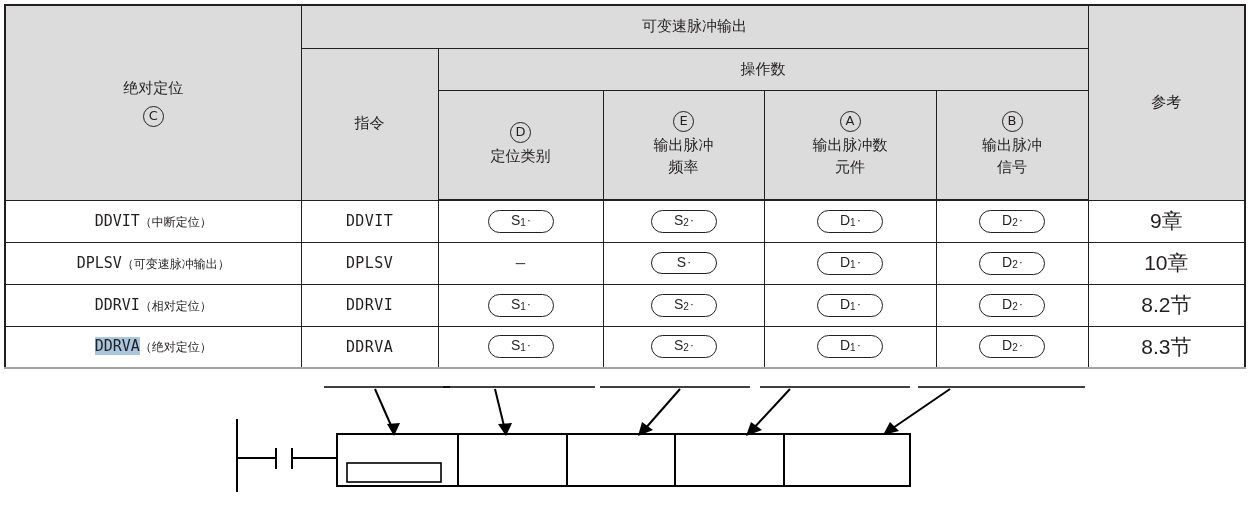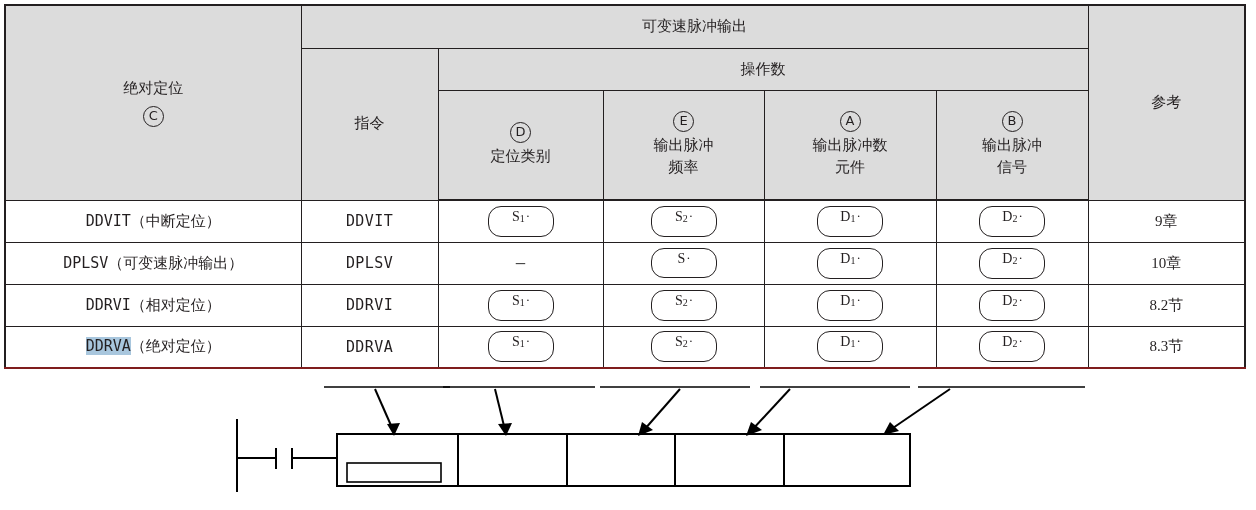--- a/index.html
+++ b/index.html
@@ -26,51 +26,51 @@
     text-align:center;
     vertical-align:middle;
     font-weight:normal;
     color:#231f20;
   }
   
   table.spec{border:2px solid #231f20;}
   thead td{background:#dcdcdc;}
   thead tr.bottom-rule td{border-bottom:2px solid #231f20;}
   tbody tr td{border-bottom:2px solid #231f20;}
-  tbody tr:last-child td{border-bottom:2px solid #7f1d1d;}
-
-  .cn{font-family:Liberation Serif, serif;font-size:15px;}
+  tbody tr:last-child td{border-bottom:2px solid #a3a3a3;}
+
+  .cn{font-family:Liberation Sans, sans-serif;font-size:21px;}
   .cn-hd{font-family:"DejaVu Sans","Liberation Sans",sans-serif;font-size:15px;line-height:1.45;}
   .mono{font-family:"DejaVu Sans Mono","Liberation Mono",monospace;font-size:15px;letter-spacing:.4px;}
 
   td.cat{text-align:left;padding-left:10px;}
   .cat-txt{font-family:"DejaVu Sans Mono","Liberation Mono",monospace;font-size:15px;}
   .hl{background:#a8c6dd;}
-  .cat-cn{font-family:"DejaVu Sans","Liberation Sans",sans-serif;font-size:15px;}
+  .cat-cn{font-family:"DejaVu Sans","Liberation Sans",sans-serif;font-size:12px;}
 
   
   .circ{
     display:inline-block;
     width:19px;height:19px;line-height:17px;
     border:1.4px solid #231f20;border-radius:50%;
     font-family:"DejaVu Sans","Liberation Sans",sans-serif;
     font-size:13px;text-align:center;
     vertical-align:middle;
   }
   .hdr-cell{padding:6px 4px 7px 4px;}
   .hdr-cell .circ{margin-bottom:3px;}
 
   
   .pill{
     display:inline-block;
     min-width:46px;
-    padding:1px 9px 10px 9px;
+    padding:1px 9px 2px 9px;
     border:1.5px solid #231f20;
     border-radius:13px;
-    font-family:Liberation Serif, serif;
+    font-family:Liberation Sans, sans-serif;
     font-size:14px;
     line-height:17px;
     white-space:nowrap;
   }
   .pill sub{font-size:10px;vertical-align:baseline;position:relative;top:1px;}
   .pill .dot{font-size:13px;position:relative;top:-1px;left:1px;}
   .dash{font-size:17px;color:#444;}
 
   
   .ladder{position:absolute;left:0;top:368px;width:1256px;height:142px;}

